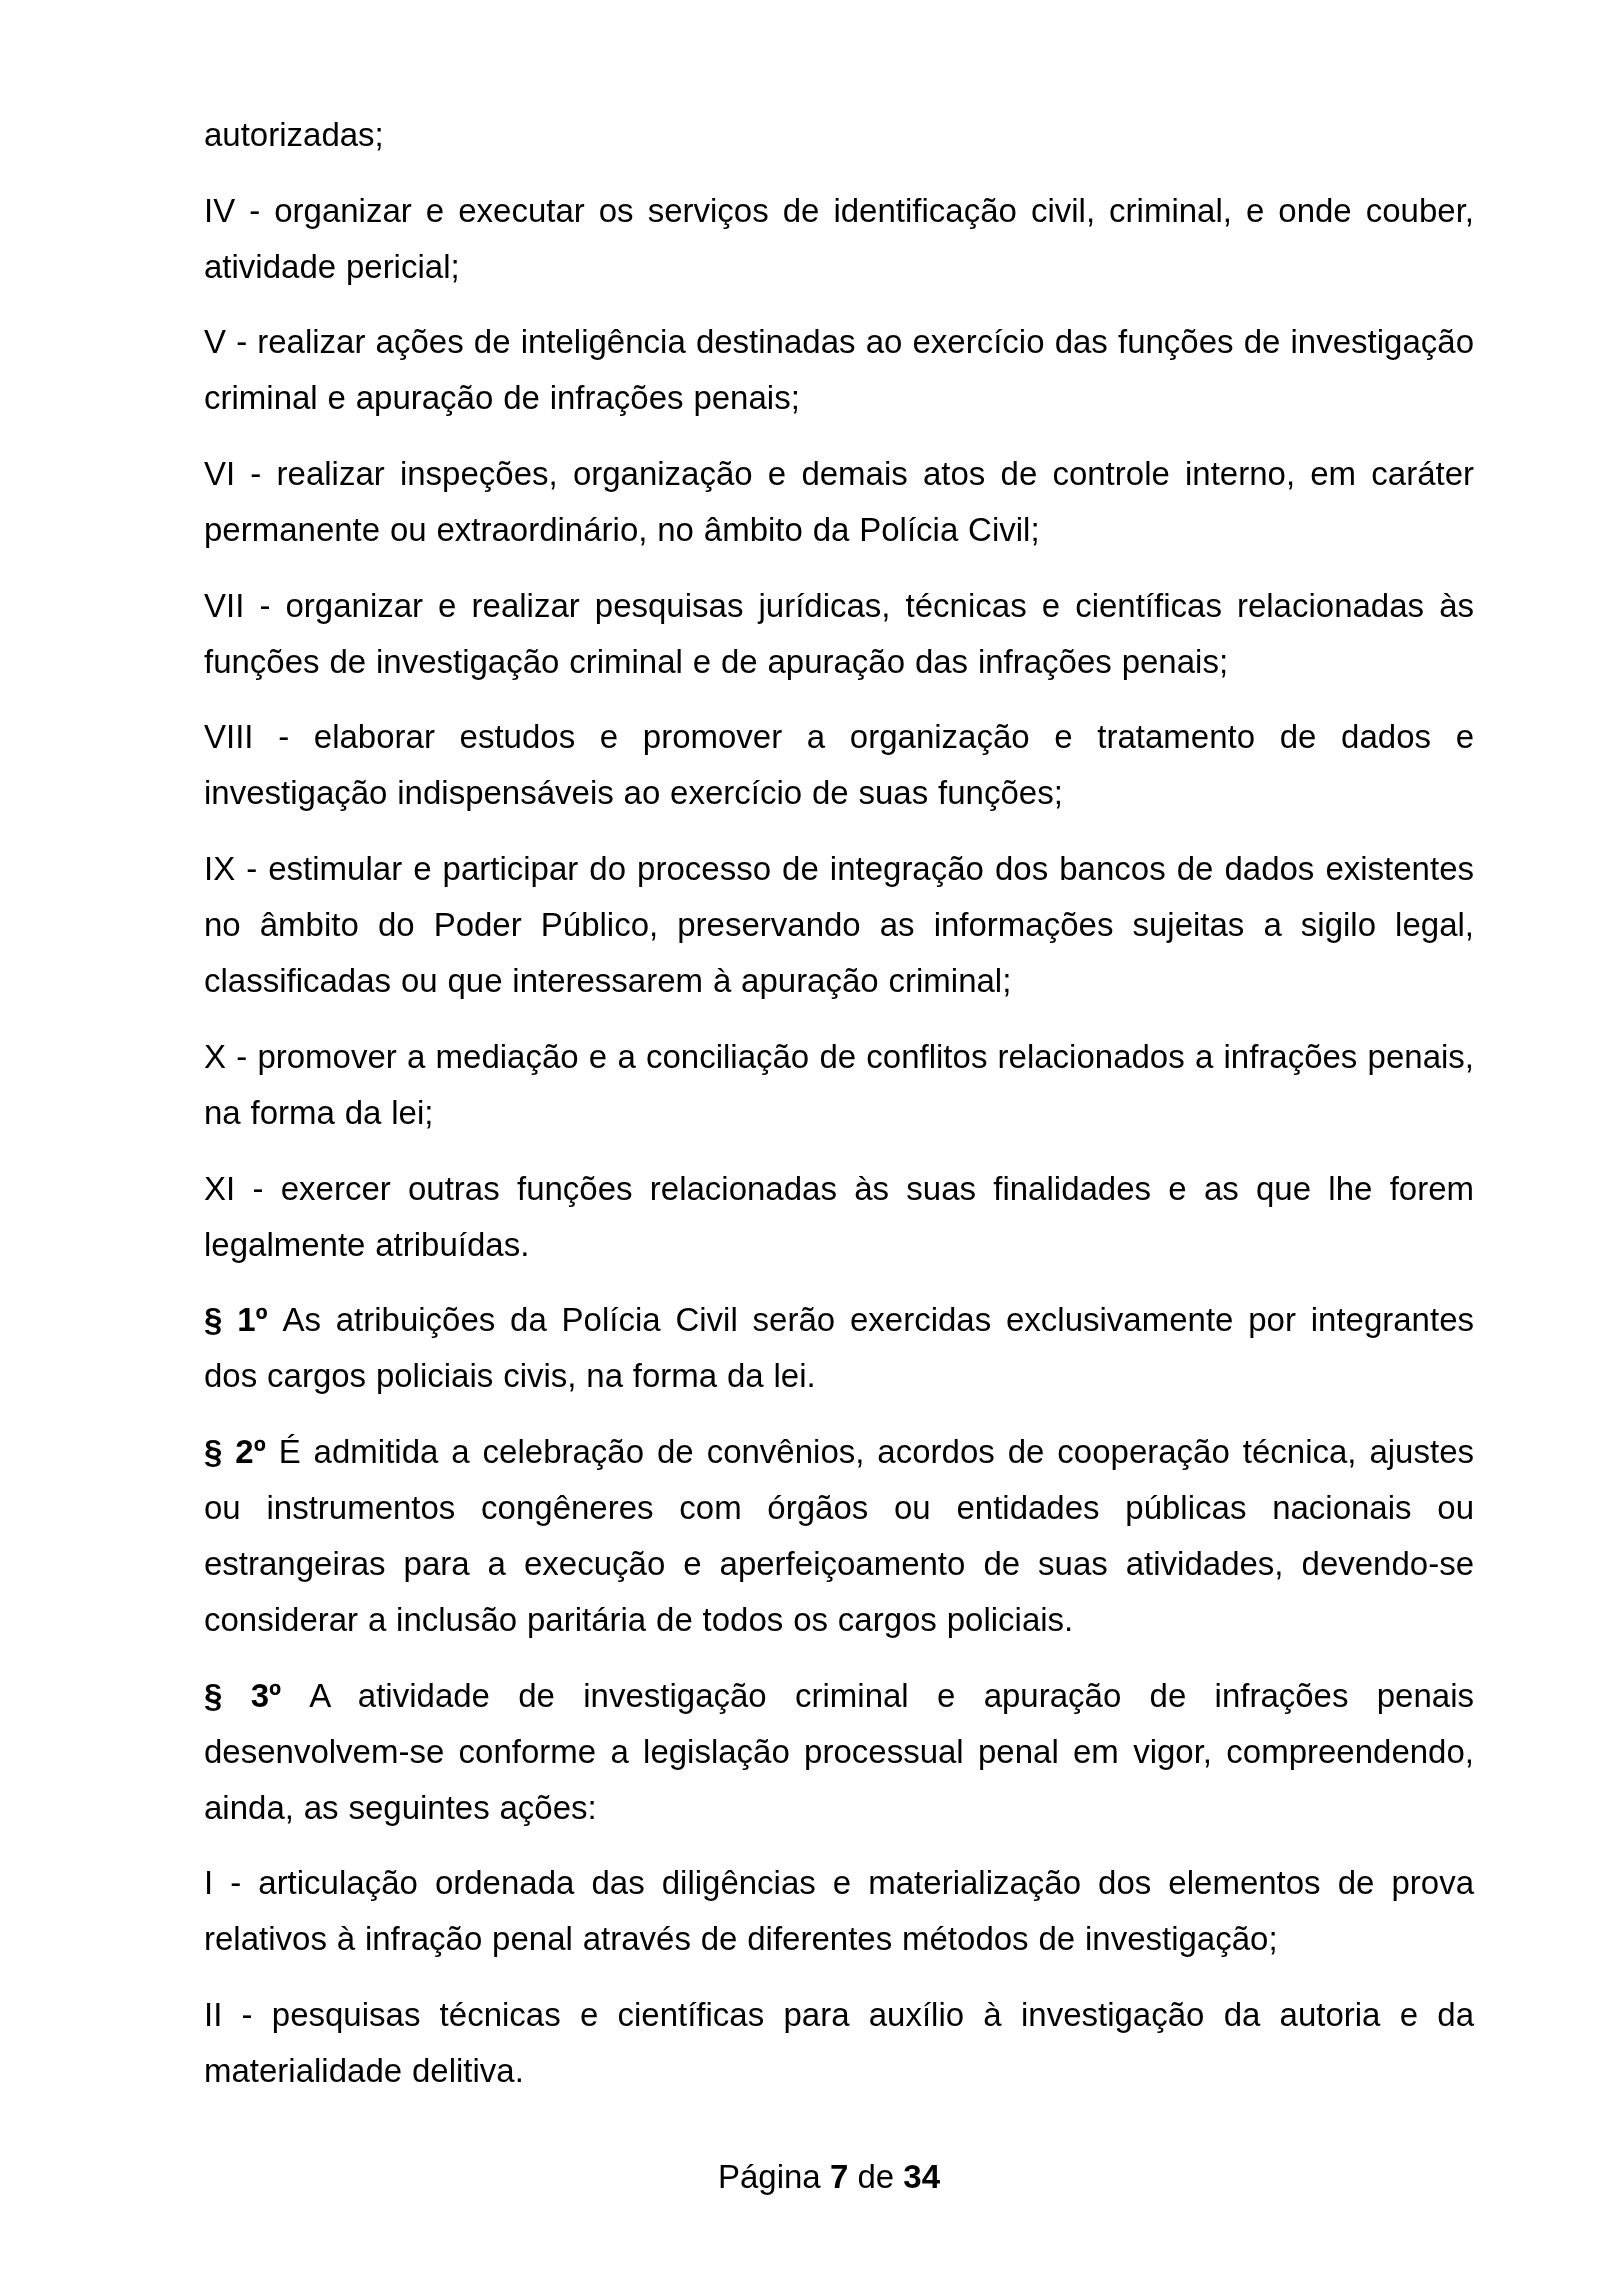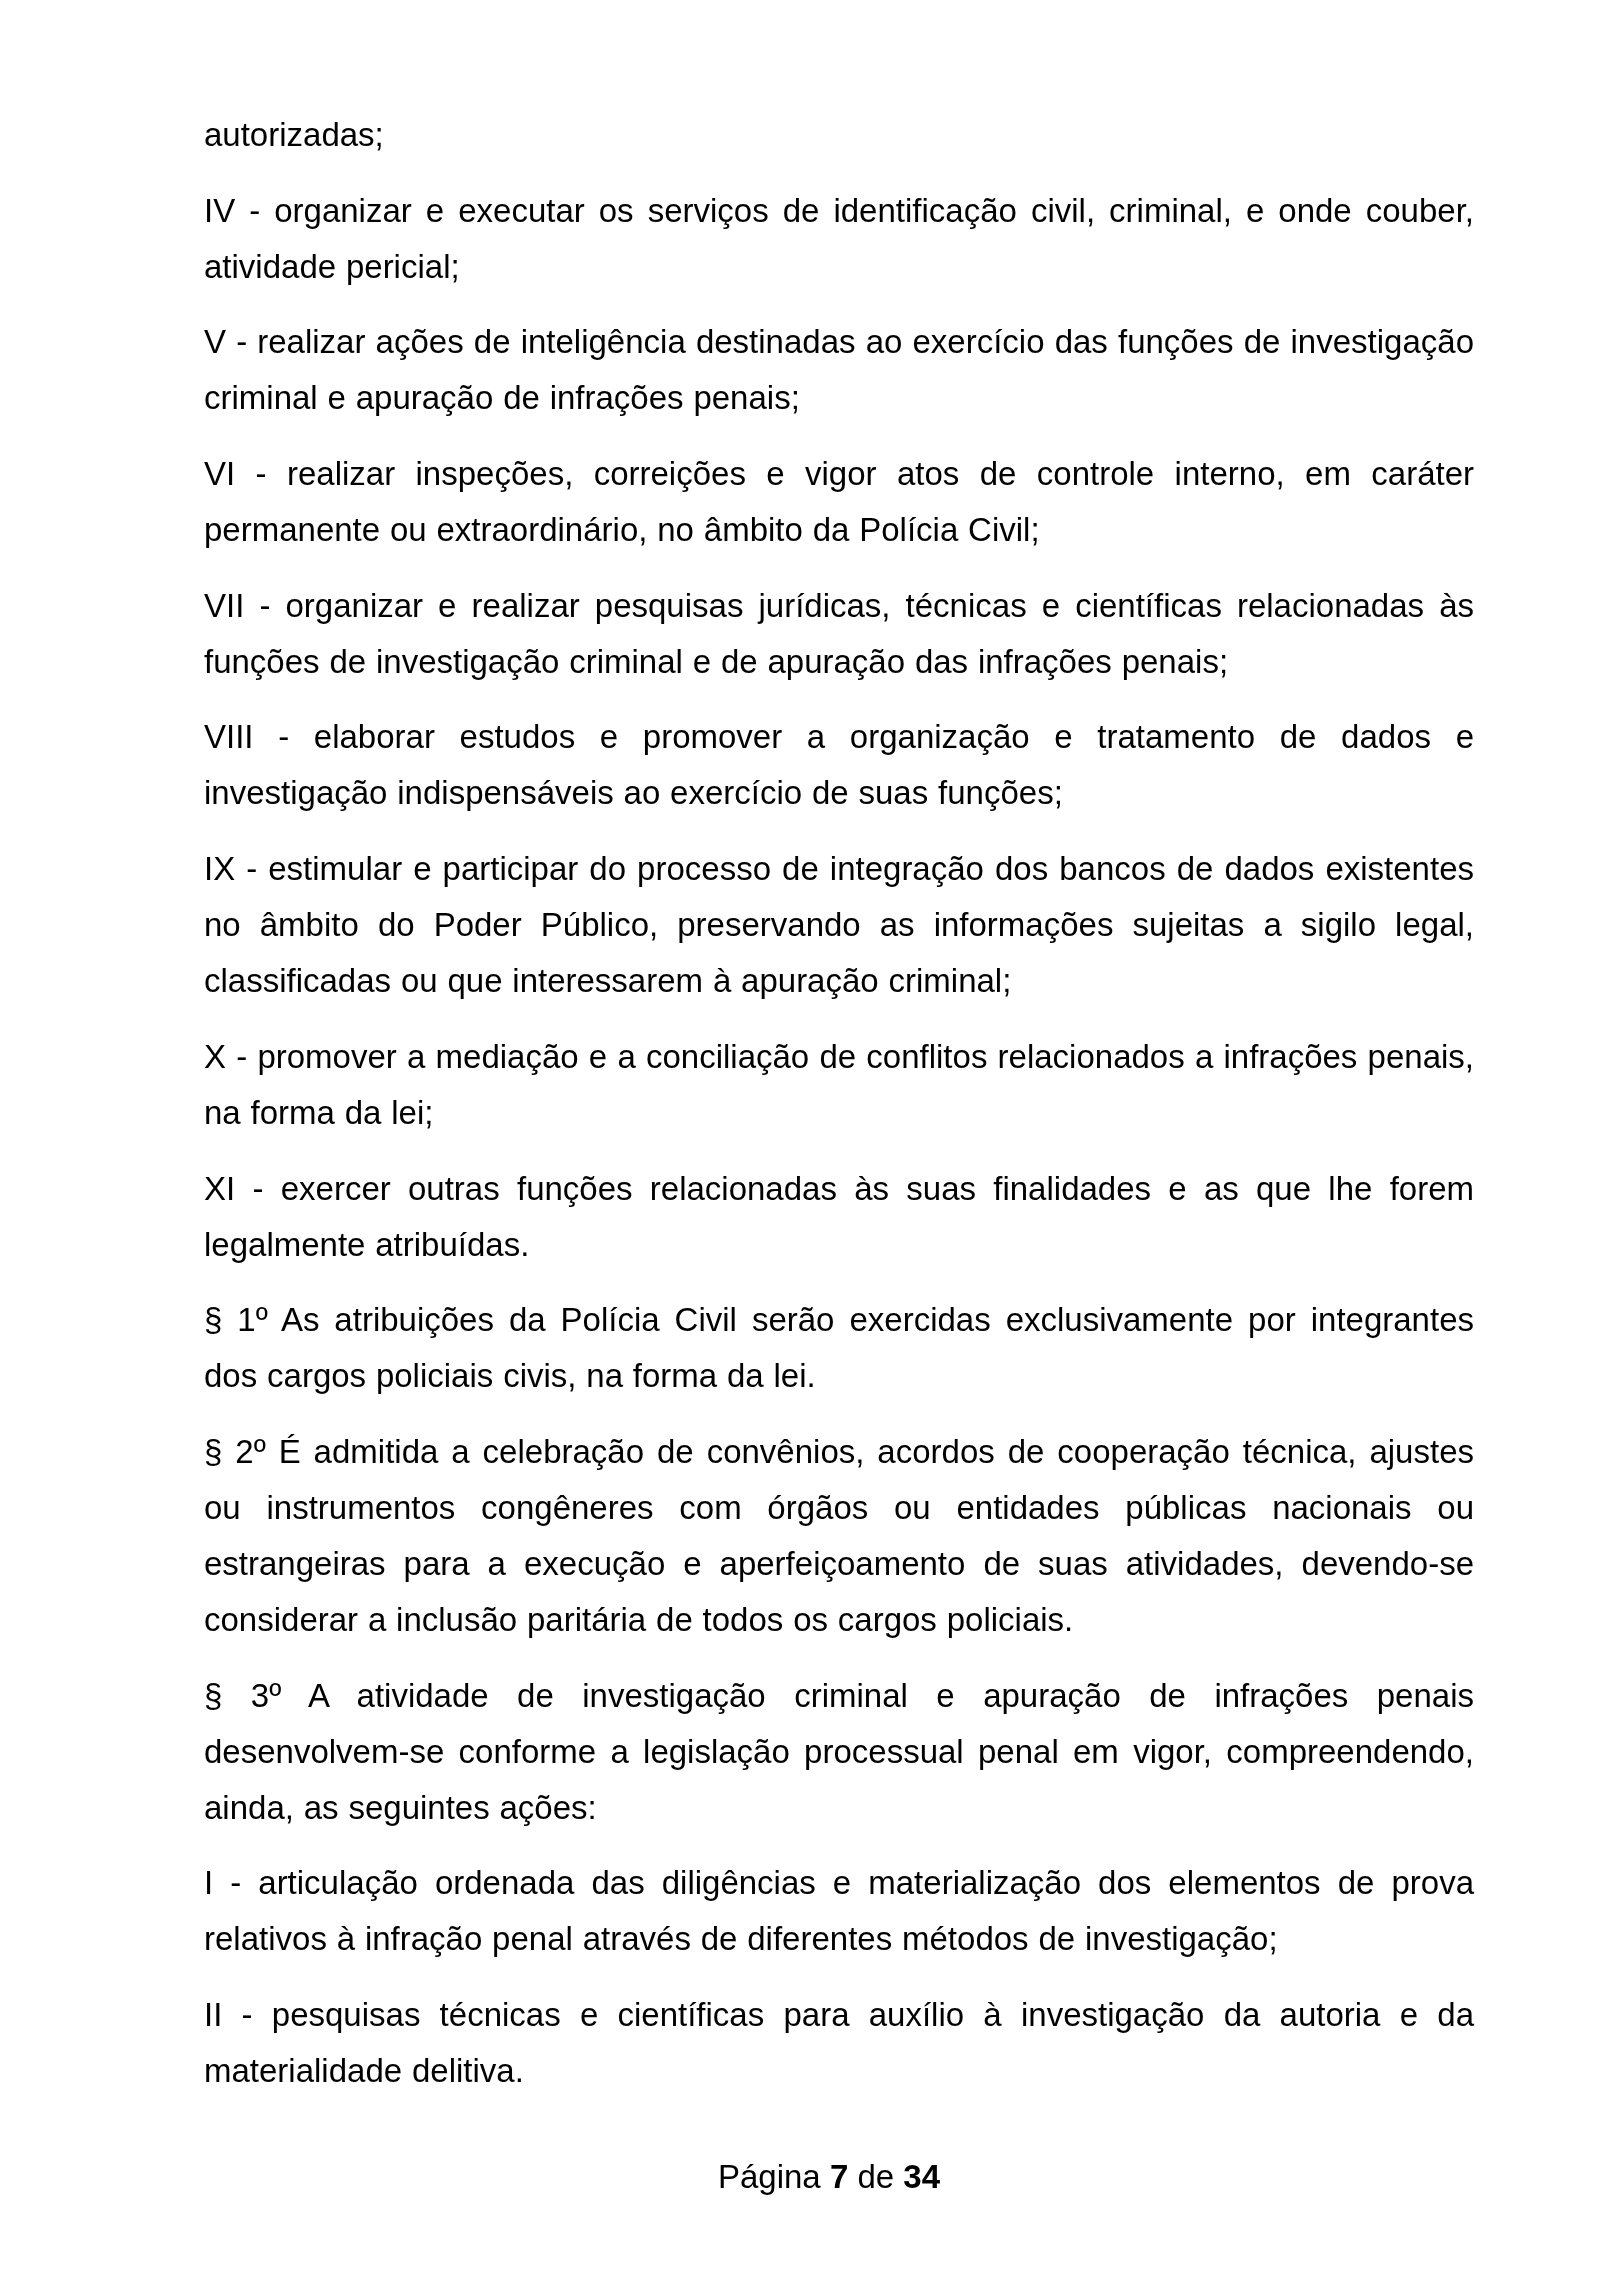--- a/index.html
+++ b/index.html
@@ -25,21 +25,21 @@
   }
   p.para {
     margin: 0 0 19.7px 0;
     font-size: 33px;
     line-height: 56px;
     text-align: justify;
     text-justify: inter-word;
     word-spacing: 0.02em;
   }
   .lead {
-    font-weight: normal;
+    font-weight: bold;
   }
   .footer {
     position: absolute;
     left: 0;
     top: 2149px;
     width: 100%;
     text-align: center;
     font-size: 33px;
     line-height: 56px;
     white-space: pre-wrap;
@@ -52,21 +52,21 @@
 
 <div class="page">
 
   <div class="content">
   <p class="para"><span class="body">autorizadas;</span></p>
 
   <p class="para"><span class="body">IV - organizar e executar os serviços de identificação civil, criminal, e onde couber, atividade pericial;</span></p>
 
   <p class="para"><span class="body">V - realizar ações de inteligência destinadas ao exercício das funções de investigação criminal e apuração de infrações penais;</span></p>
 
-  <p class="para"><span class="body">VI - realizar inspeções, correições e vigor atos de controle interno, em caráter permanente ou extraordinário, no âmbito da Polícia Civil;</span></p>
+  <p class="para"><span class="body">VI - realizar inspeções, organização e demais atos de controle interno, em caráter permanente ou extraordinário, no âmbito da Polícia Civil;</span></p>
 
   <p class="para"><span class="body">VII - organizar e realizar pesquisas jurídicas, técnicas e científicas relacionadas às funções de investigação criminal e de apuração das infrações penais;</span></p>
 
   <p class="para"><span class="body">VIII - elaborar estudos e promover a organização e tratamento de dados e investigação indispensáveis ao exercício de suas funções;</span></p>
 
   <p class="para"><span class="body">IX - estimular e participar do processo de integração dos bancos de dados existentes no âmbito do Poder Público, preservando as informações sujeitas a sigilo legal, classificadas ou que interessarem à apuração criminal;</span></p>
 
   <p class="para"><span class="body">X - promover a mediação e a conciliação de conflitos relacionados a infrações penais, na forma da lei;</span></p>
 
   <p class="para"><span class="body">XI - exercer outras funções relacionadas às suas finalidades e as que lhe forem legalmente atribuídas.</span></p>

